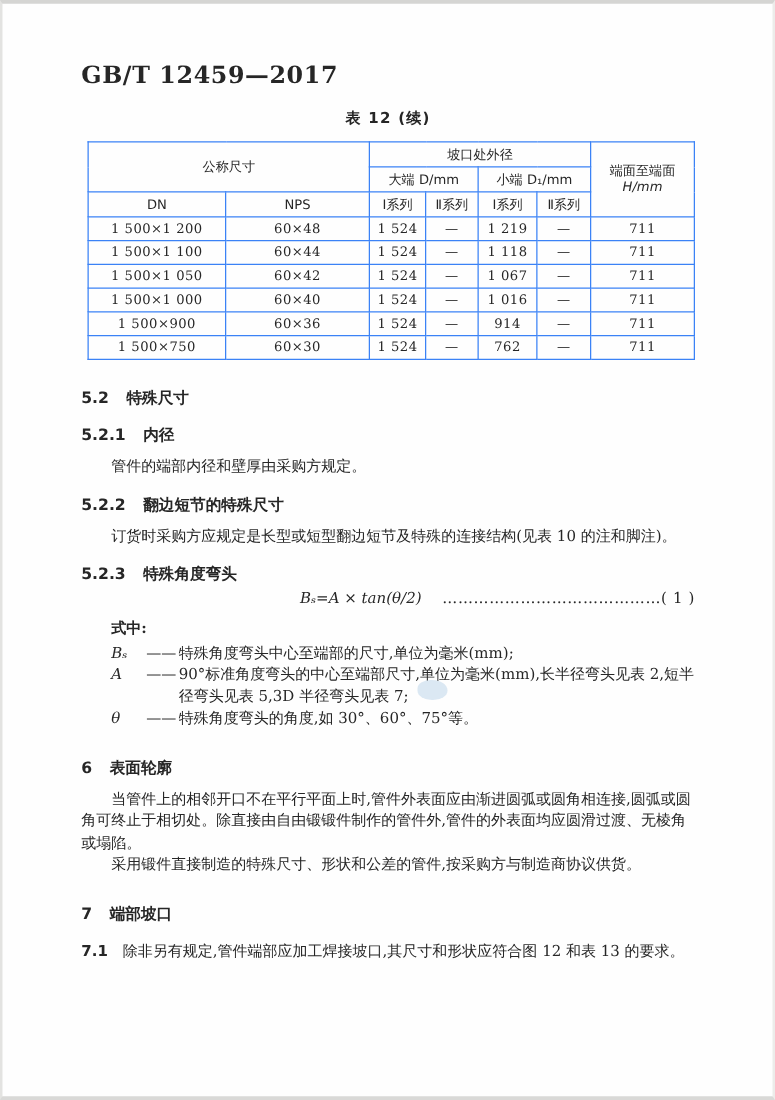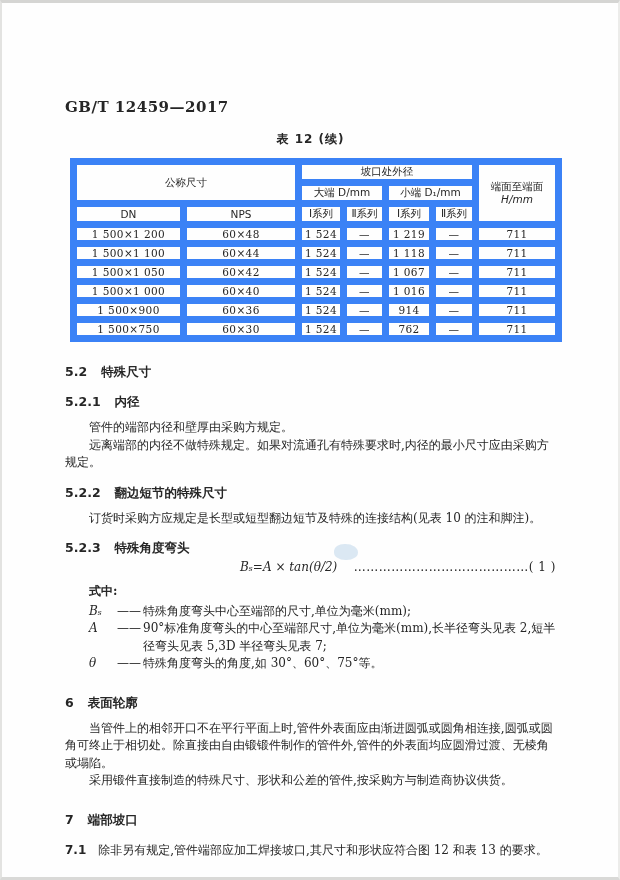--- a/index.html
+++ b/index.html
@@ -9,29 +9,29 @@
   .page {
     position:relative; width:620px; height:880px; overflow:hidden;
     background:#fefefe;
     border-top:3px solid #d5d5d3;
     border-left:2px solid #e3e3e1;
     border-right:2px solid #ececea;
     border-bottom:3px solid #d9d9d7;
     padding:0 62px 0 63px;
   }
 
-  .doc-code { margin-top:95px; font-size:15px; font-weight:bold; letter-spacing:0.5px; }
+  .doc-code { margin-top:46px; font-size:19px; font-weight:bold; letter-spacing:0.5px; }
 
   .table-caption { margin-top:15px; text-align:center; font-size:12px; font-weight:bold;
     font-family:"DejaVu Sans","Liberation Sans",sans-serif; letter-spacing:1px; }
 
   table.spec { border-collapse:collapse; margin-top:10px; margin-left:5px; width:485px;
     table-layout:fixed; }
   table.spec th, table.spec td {
-    border:7px solid #3b82f6; text-align:center; vertical-align:middle;
+    border:1px solid #3b82f6; text-align:center; vertical-align:middle;
     font-weight:normal; padding:0; overflow:hidden; white-space:nowrap;
   }
   table.spec { border:1.5px solid #3c3c3c; }
   table.spec th { font-size:10.5px; height:20px;
     font-family:"DejaVu Sans","Liberation Sans",sans-serif; }
   table.spec td { font-size:10.5px; height:19px; letter-spacing:0.4px; }
   .hdr-big { font-size:11px; }
   .h-unit { font-style:italic; }
   .two-line { line-height:13px; }
 
@@ -164,21 +164,20 @@
   </table>
 
   <div class="section-heading mt-lg">
     <span class="heading-num">5.2</span><span>特殊尺寸</span>
   </div>
 
   <div class="section-heading mt-md">
     <span class="heading-num">5.2.1</span><span>内径</span>
   </div>
   <p class="body-text indent mt-sm">管件的端部内径和壁厚由采购方规定。</p>
-  <p class="body-text indent">远离端部的内径不做特殊规定。如果对流通孔有特殊要求时,内径的最小尺寸应由采购方规定。</p>
 
   <div class="section-heading mt-md">
     <span class="heading-num">5.2.2</span><span>翻边短节的特殊尺寸</span>
   </div>
   <p class="body-text indent mt-sm">订货时采购方应规定是长型或短型翻边短节及特殊的连接结构(见表 10 的注和脚注)。</p>
 
   <div class="section-heading mt-md">
     <span class="heading-num">5.2.3</span><span>特殊角度弯头</span>
   </div>
 

